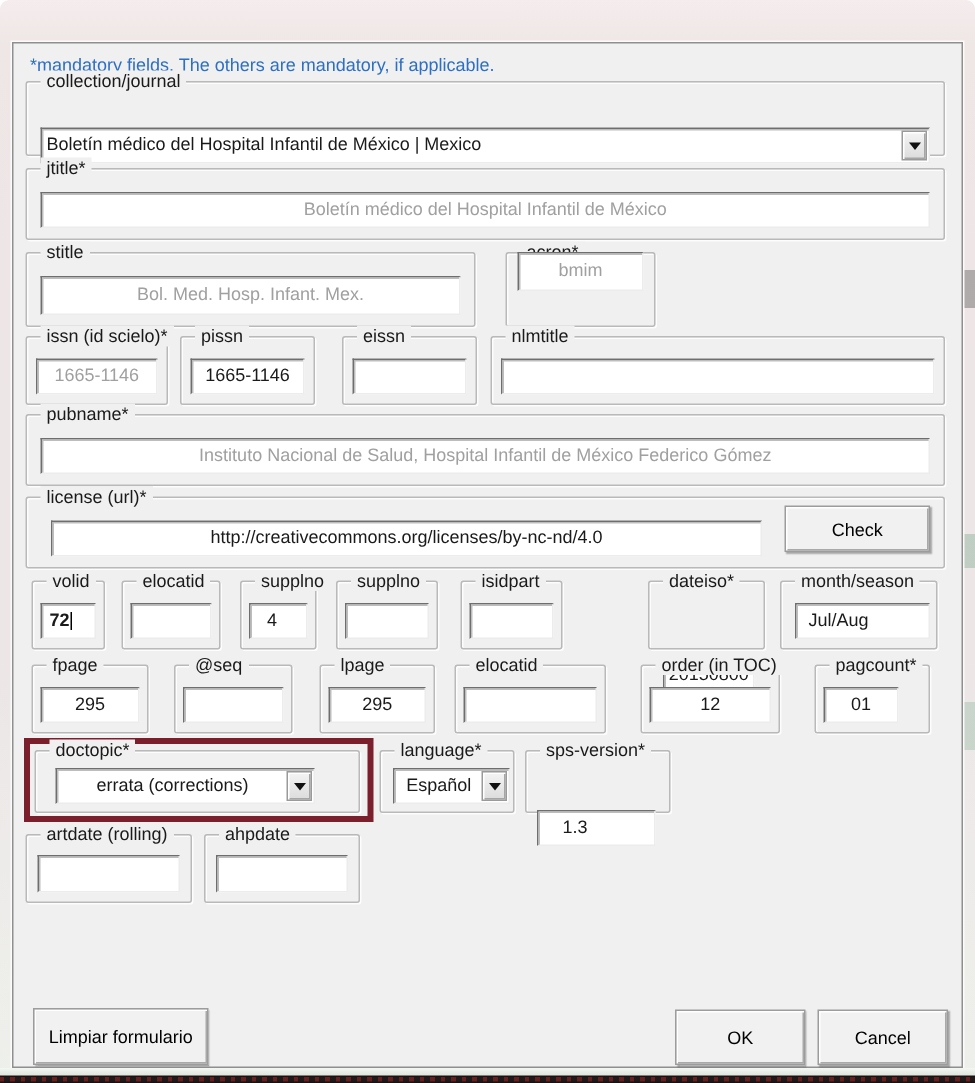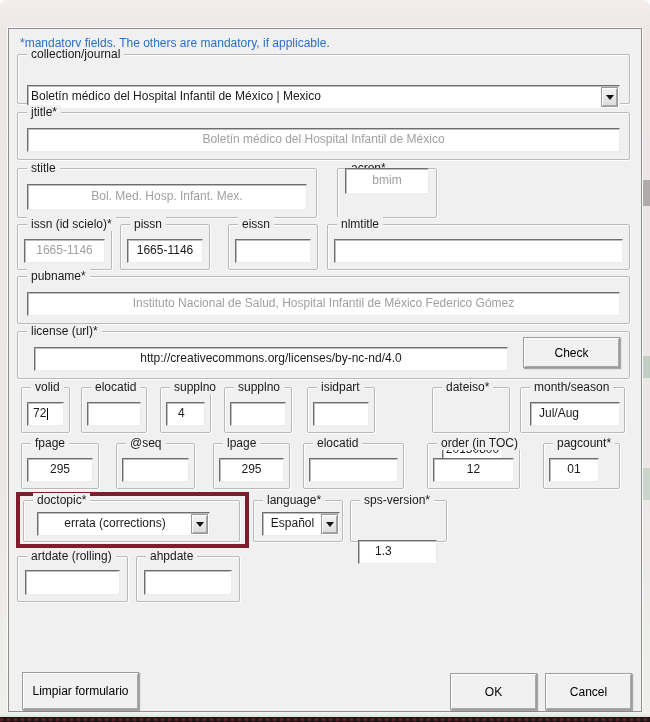--- a/index.html
+++ b/index.html
@@ -147,21 +147,21 @@
 
   <div class="grp" style="left:17px;top:331px;width:613px;height:48px;">
     <span class="lbl">license (url)*</span>
   </div>
   <div class="tfield center" style="left:34px;top:347px;width:474px;height:24px;">http://creativecommons.org/licenses/by-nc-nd/4.0</div>
   <div class="btn" style="left:523px;top:337px;width:97px;height:31px;">Check</div>
 
   <div class="grp" style="left:21px;top:387px;width:49px;height:46px;">
     <span class="lbl">volid</span>
   </div>
-  <div class="tfield" style="left:27px;top:402px;width:37px;height:24px;padding-left:5px;"><span>72</span><span class="caret"></span></div>
+  <div class="tfield" style="left:27px;top:402px;width:37px;height:24px;padding-left:5px;font-weight:bold;"><span>72</span><span class="caret"></span></div>
 
   <div class="grp" style="left:81px;top:387px;width:66px;height:46px;">
     <span class="lbl">elocatid</span>
   </div>
   <div class="tfield" style="left:87px;top:402px;width:54px;height:24px;"></div>
 
   <div class="grp" style="left:160px;top:387px;width:51px;height:46px;">
     <span class="lbl">supplno</span>
   </div>
   <div class="tfield" style="left:166px;top:402px;width:39px;height:24px;padding-left:11px;">4</div>

